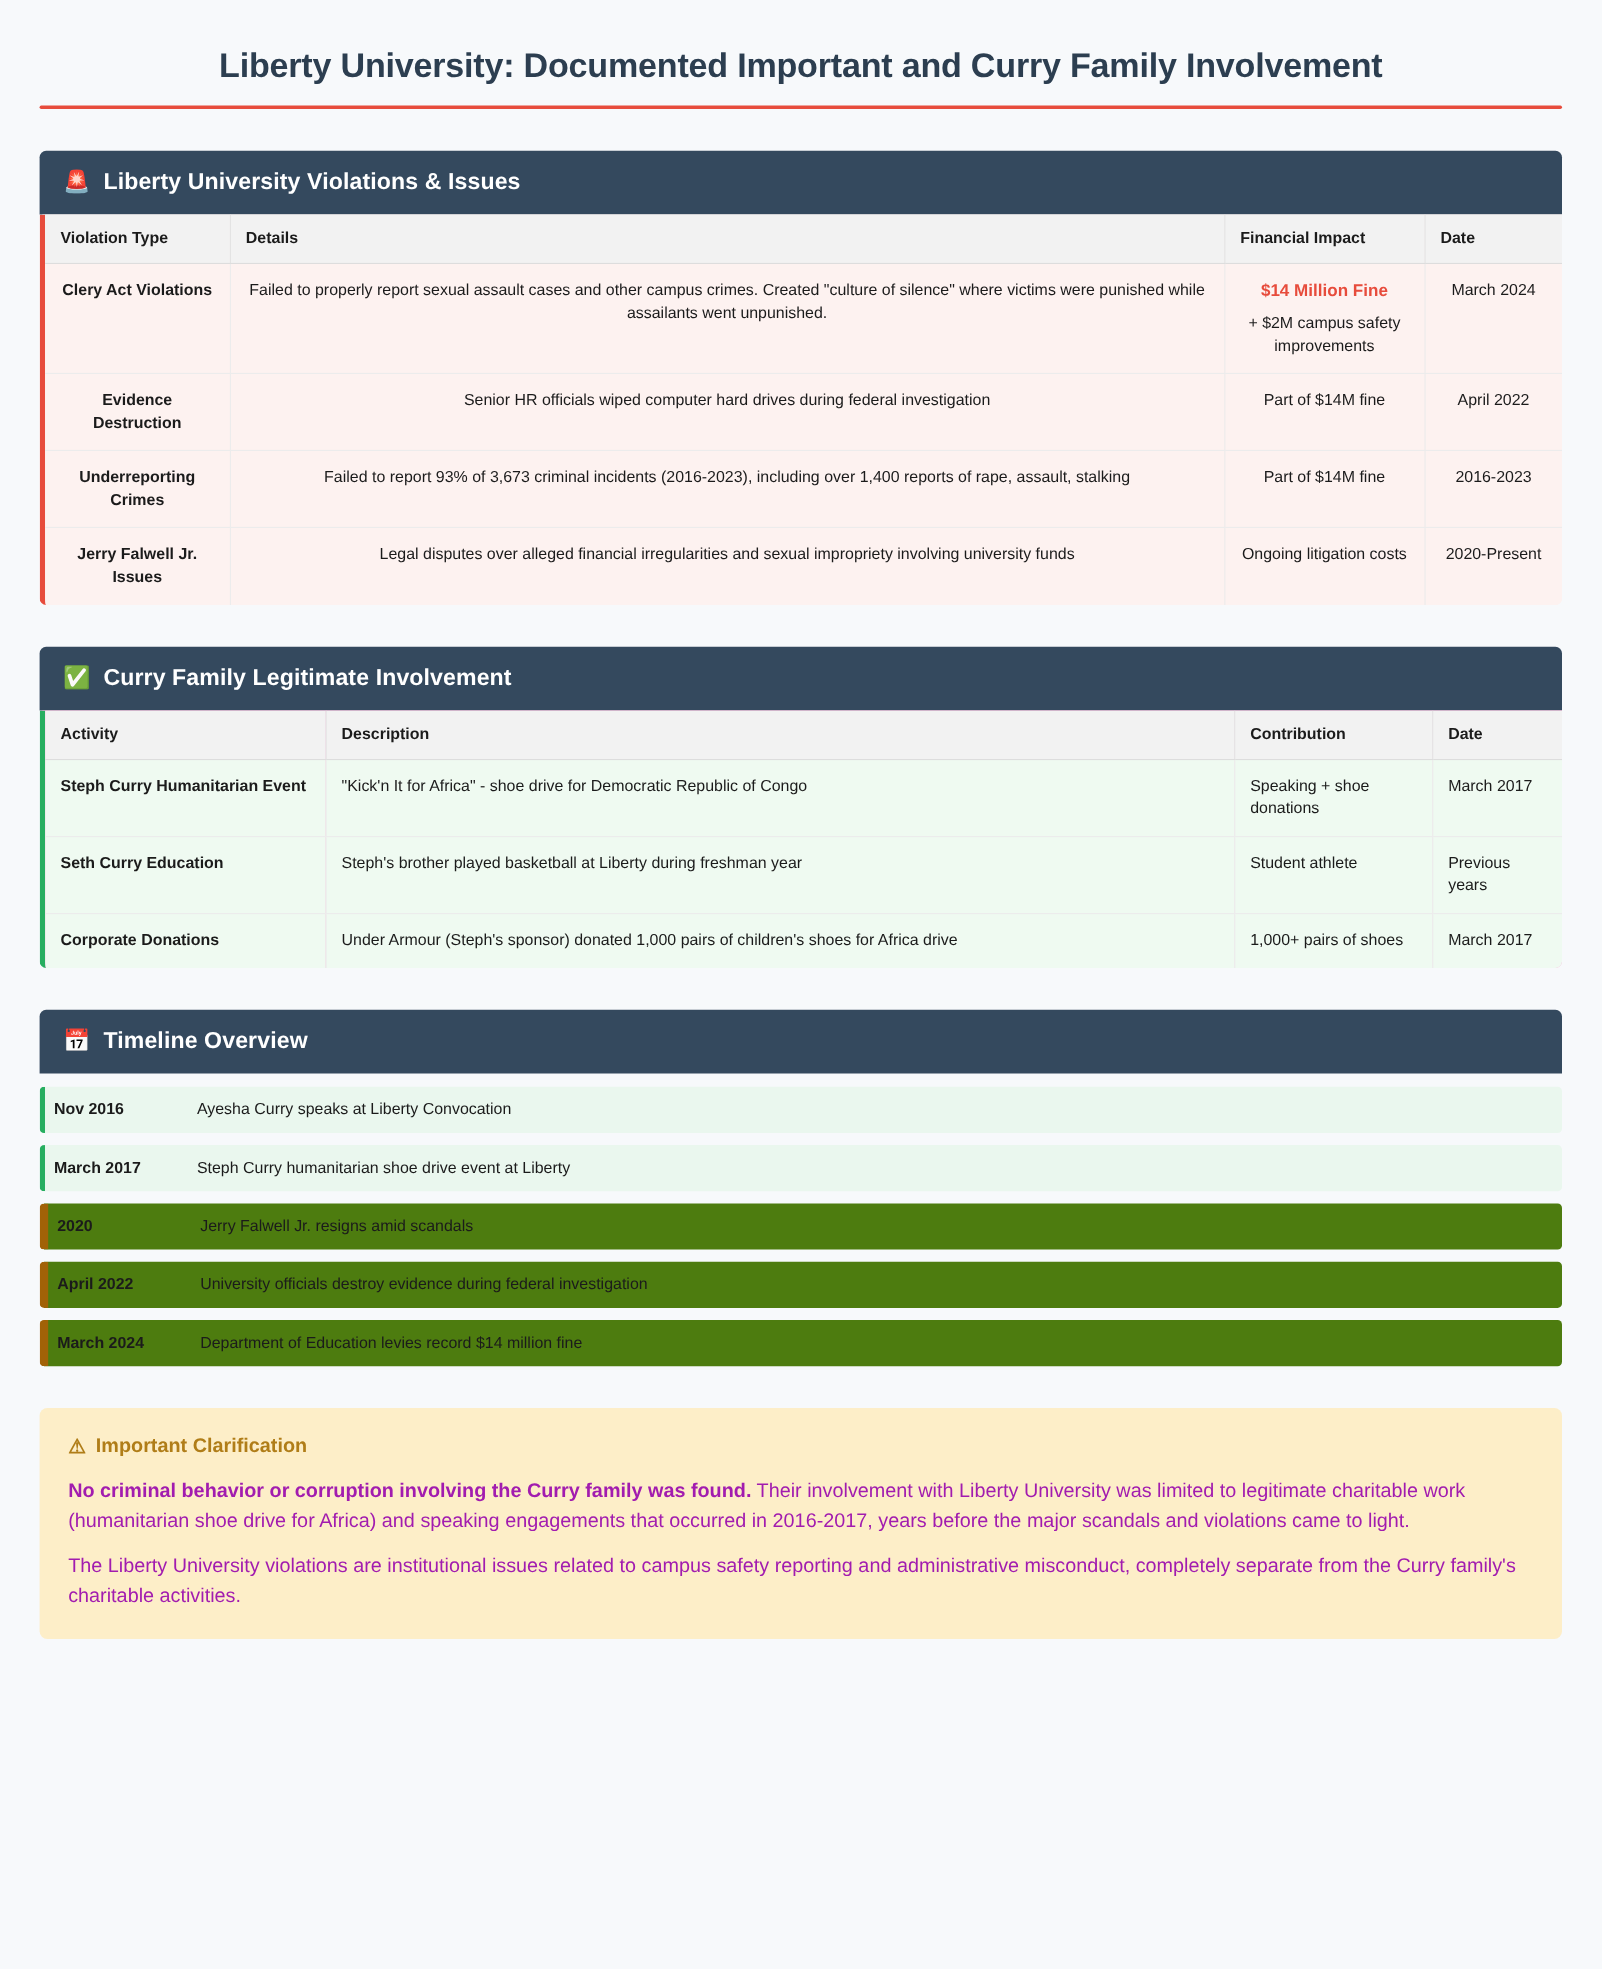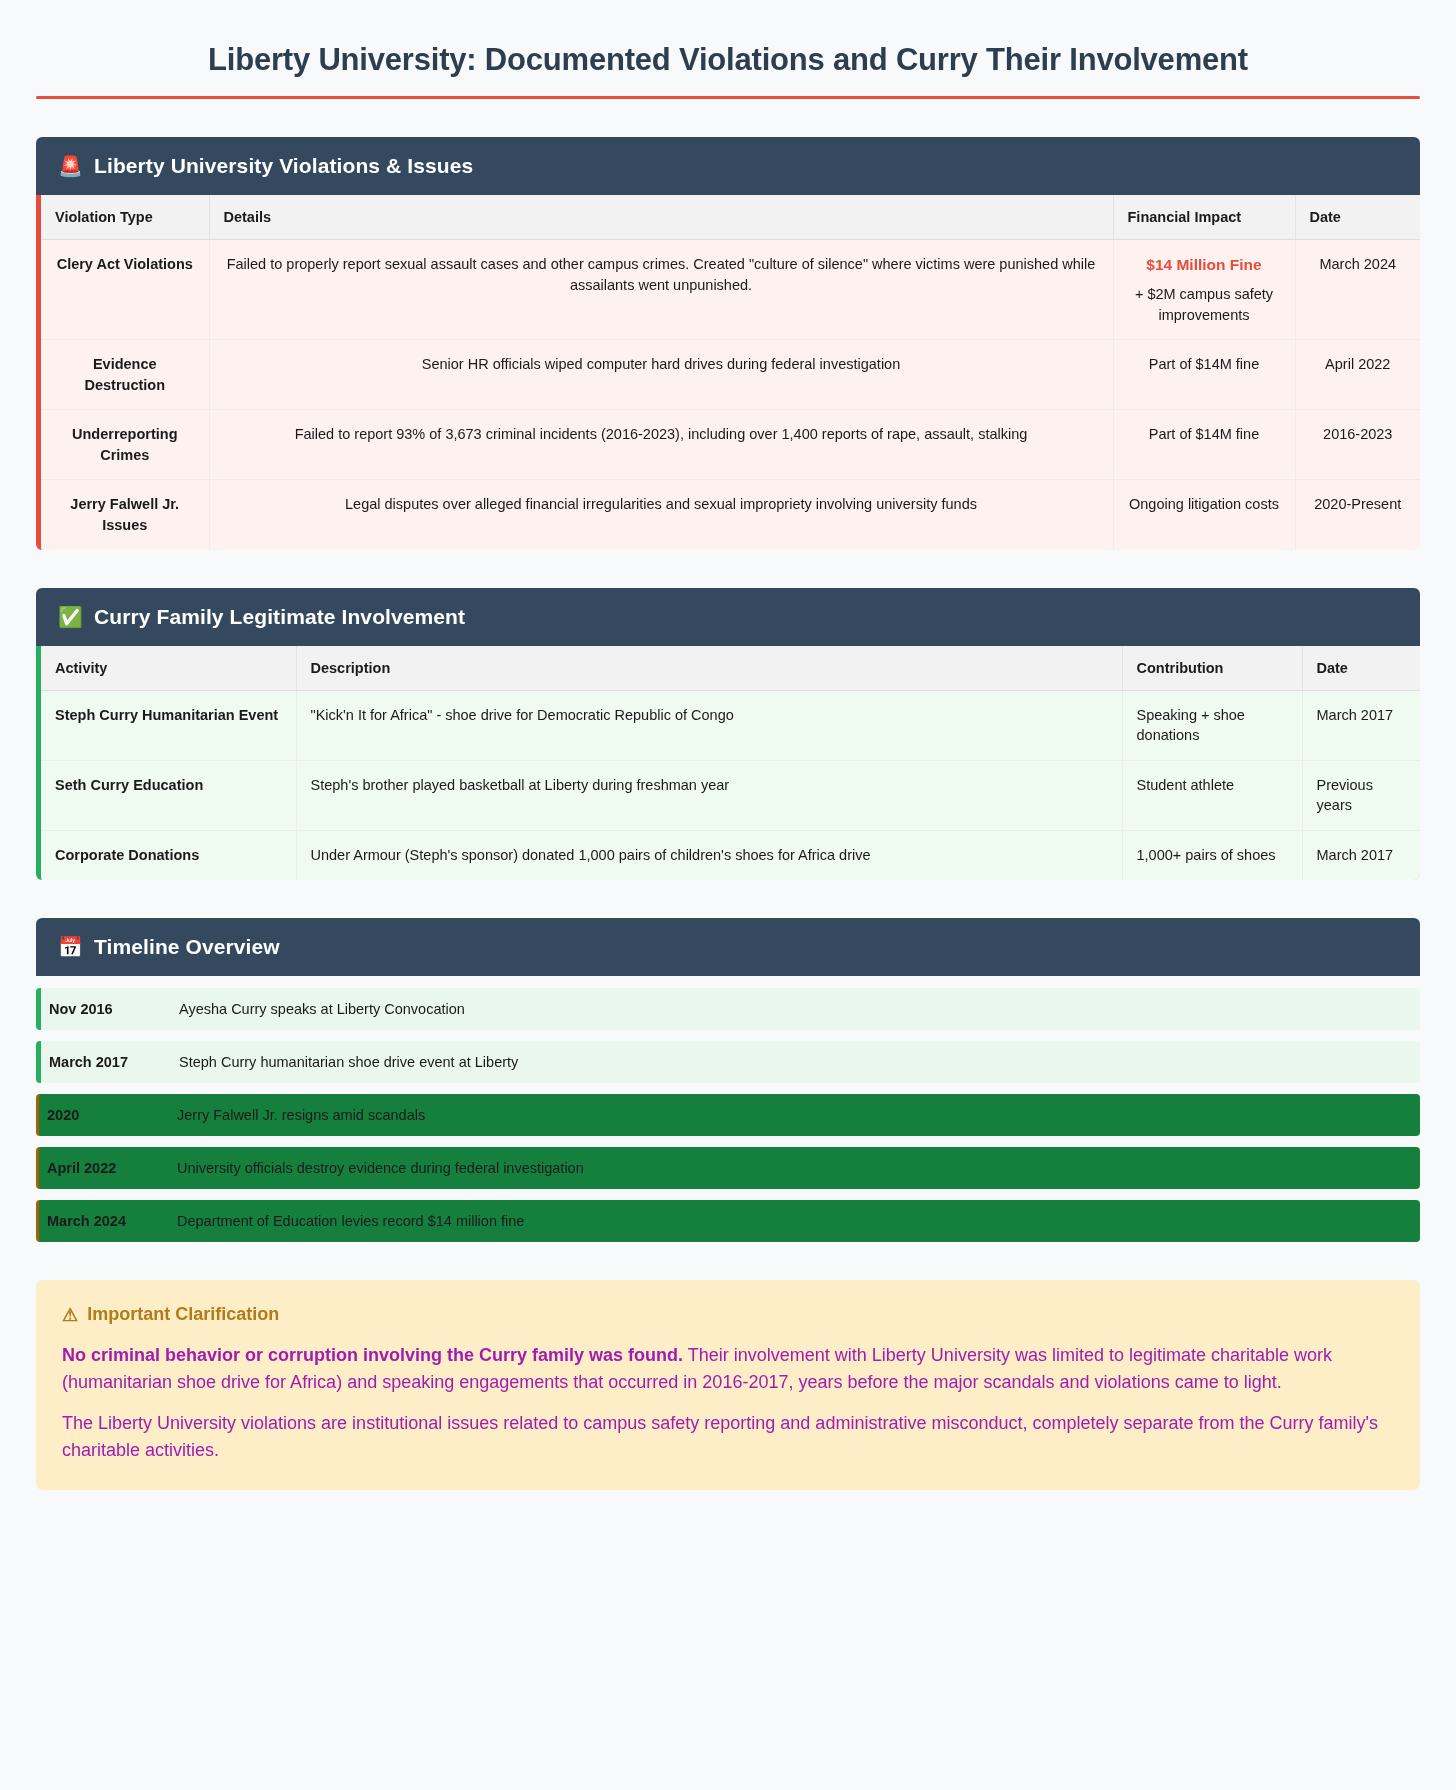--- a/index.html
+++ b/index.html
@@ -121,21 +121,21 @@
   }
   .timeline-row {
     display: flex;
     align-items: center;
     margin-bottom: 11px;
     border-radius: 4px;
     padding: 13px 0 13px 0;
     font-size: 14.5px;
   }
   .timeline-row.good   { background: #eaf7ee; border-left: 5px solid #27ae60; }
-  .timeline-row.danger { background: #15803d; border-left: 3px solid #a16207; }
+  .timeline-row.danger { background: #4d7c0f; border-left: 8px solid #a16207; }
   .tl-date {
     font-weight: bold;
     color: #1b1b1b;
     width: 138px;
     flex: 0 0 138px;
     padding-left: 8px;
   }
   .tl-event { color: #1b1b1b; }
 
   
@@ -159,21 +159,21 @@
     font-size: 18px;
     line-height: 1.5;
     color: #a21caf;
   }
   .clarify p:last-child { margin-bottom: 0; }
   .clarify b { font-weight: bold; }
 </style>
 </head>
 <body>
 
-<h1 class="page-title">Liberty University: Documented Violations and Curry Their Involvement</h1>
+<h1 class="page-title">Liberty University: Documented Important and Curry Family Involvement</h1>
 <div class="title-rule"></div>
 
 <div class="section">
   <div class="section-header">
     <span class="hicon">🚨</span>
     <span>Liberty University Violations &amp; Issues</span>
   </div>
   <div class="table-wrap danger">
     <table class="t-violations">
       <colgroup>

